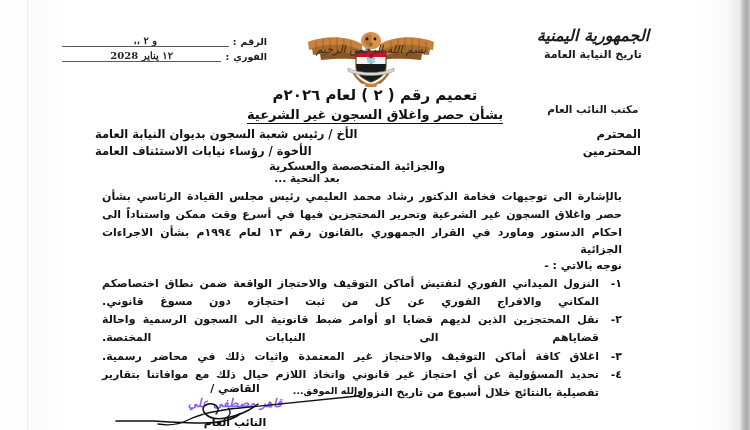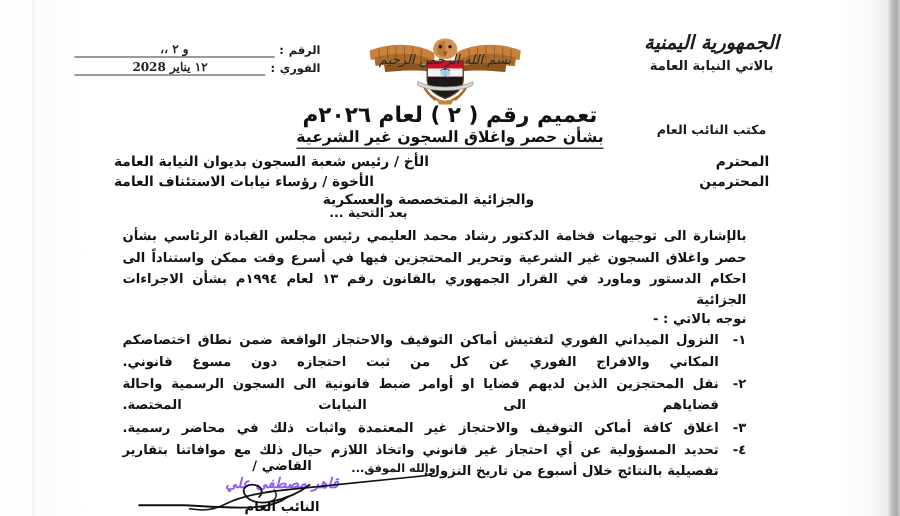--- a/index.html
+++ b/index.html
@@ -124,21 +124,21 @@
     letter-spacing: -0.5px;
     margin-top: 35px;
   }
 
   
   .doc-title {
     position: absolute;
     left: 0; top: 86px;
     width: 750px;
     text-align: center;
-    font-size: 18px;
+    font-size: 15px;
     font-weight: 700;
     letter-spacing: 1.2px;
     color: #111;
   }
   .doc-subtitle {
     position: absolute;
     left: 0; top: 107px;
     width: 750px;
     text-align: center;
     font-size: 13px;
@@ -300,21 +300,21 @@
 
 <div id="page">
 
   <div id="paper"></div>
   <div id="scan-edge-left"></div>
   <div id="scan-band-right-soft"></div>
   <div id="scan-band-right"></div>
 
   <div class="hdr-right">
     <div class="hdr-country">الجمهورية اليمنية</div>
-    <div class="hdr-line2">بالاتي النيابة العامة</div>
+    <div class="hdr-line2">تاريخ النيابة العامة</div>
     <div class="hdr-line3">مكتب النائب العام</div>
   </div>
 
   <div class="hdr-left">
     <div class="ref-row">
       <span class="ref-label">الرقم</span>
       <span class="ref-colon">:</span>
       <span class="ref-hand">و ٢ ،، </span>
     </div>
     <div class="ref-row">

